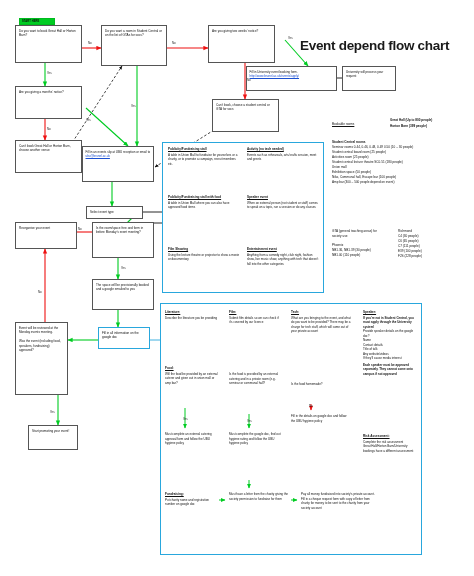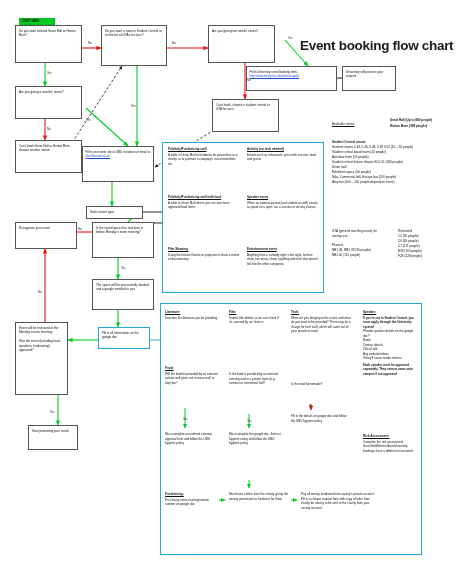--- a/index.html
+++ b/index.html
@@ -139,21 +139,21 @@
 
     <path d="M98,340 L68,340" stroke="#00cc22" stroke-width="1.1" fill="none" marker-end="url(#ar-green)"></path>
 
     <path d="M45,395 L45,249" stroke="#ee1111" stroke-width="1.1" fill="none" marker-end="url(#ar-red)"></path>
 
     <path d="M58,395 L58,425" stroke="#00cc22" stroke-width="1.1" fill="none" marker-end="url(#ar-green)"></path>
 
     <path d="M150,340 L160,340" stroke="#29a7dd" stroke-width="0.9" fill="none"></path>
   </svg>
 
-  <div class="title" style="left:300px;top:38px;">Event booking flow chart</div>
+  <div class="title" style="left:300px;top:38px;">Event depend flow chart</div>
 
   <div class="starttag" style="left:19px;top:18px;width:36px;height:7px;">START HERE</div>
 
   <div class="node" style="left:15px;top:25px;width:67px;height:38px;">Do you want to book Great Hall or Horton Barn?</div>
 
   <div class="node" style="left:15px;top:86px;width:67px;height:33px;">Are you giving a months' notice?</div>
 
   <div class="node" style="left:15px;top:140px;width:67px;height:33px;">Can't book Great Hall or Horton Barn, choose another venue</div>
 
   <div class="node" style="left:101px;top:25px;width:66px;height:41px;">Do you want a room in Student Central or on the list of GTAs for socs?</div>

